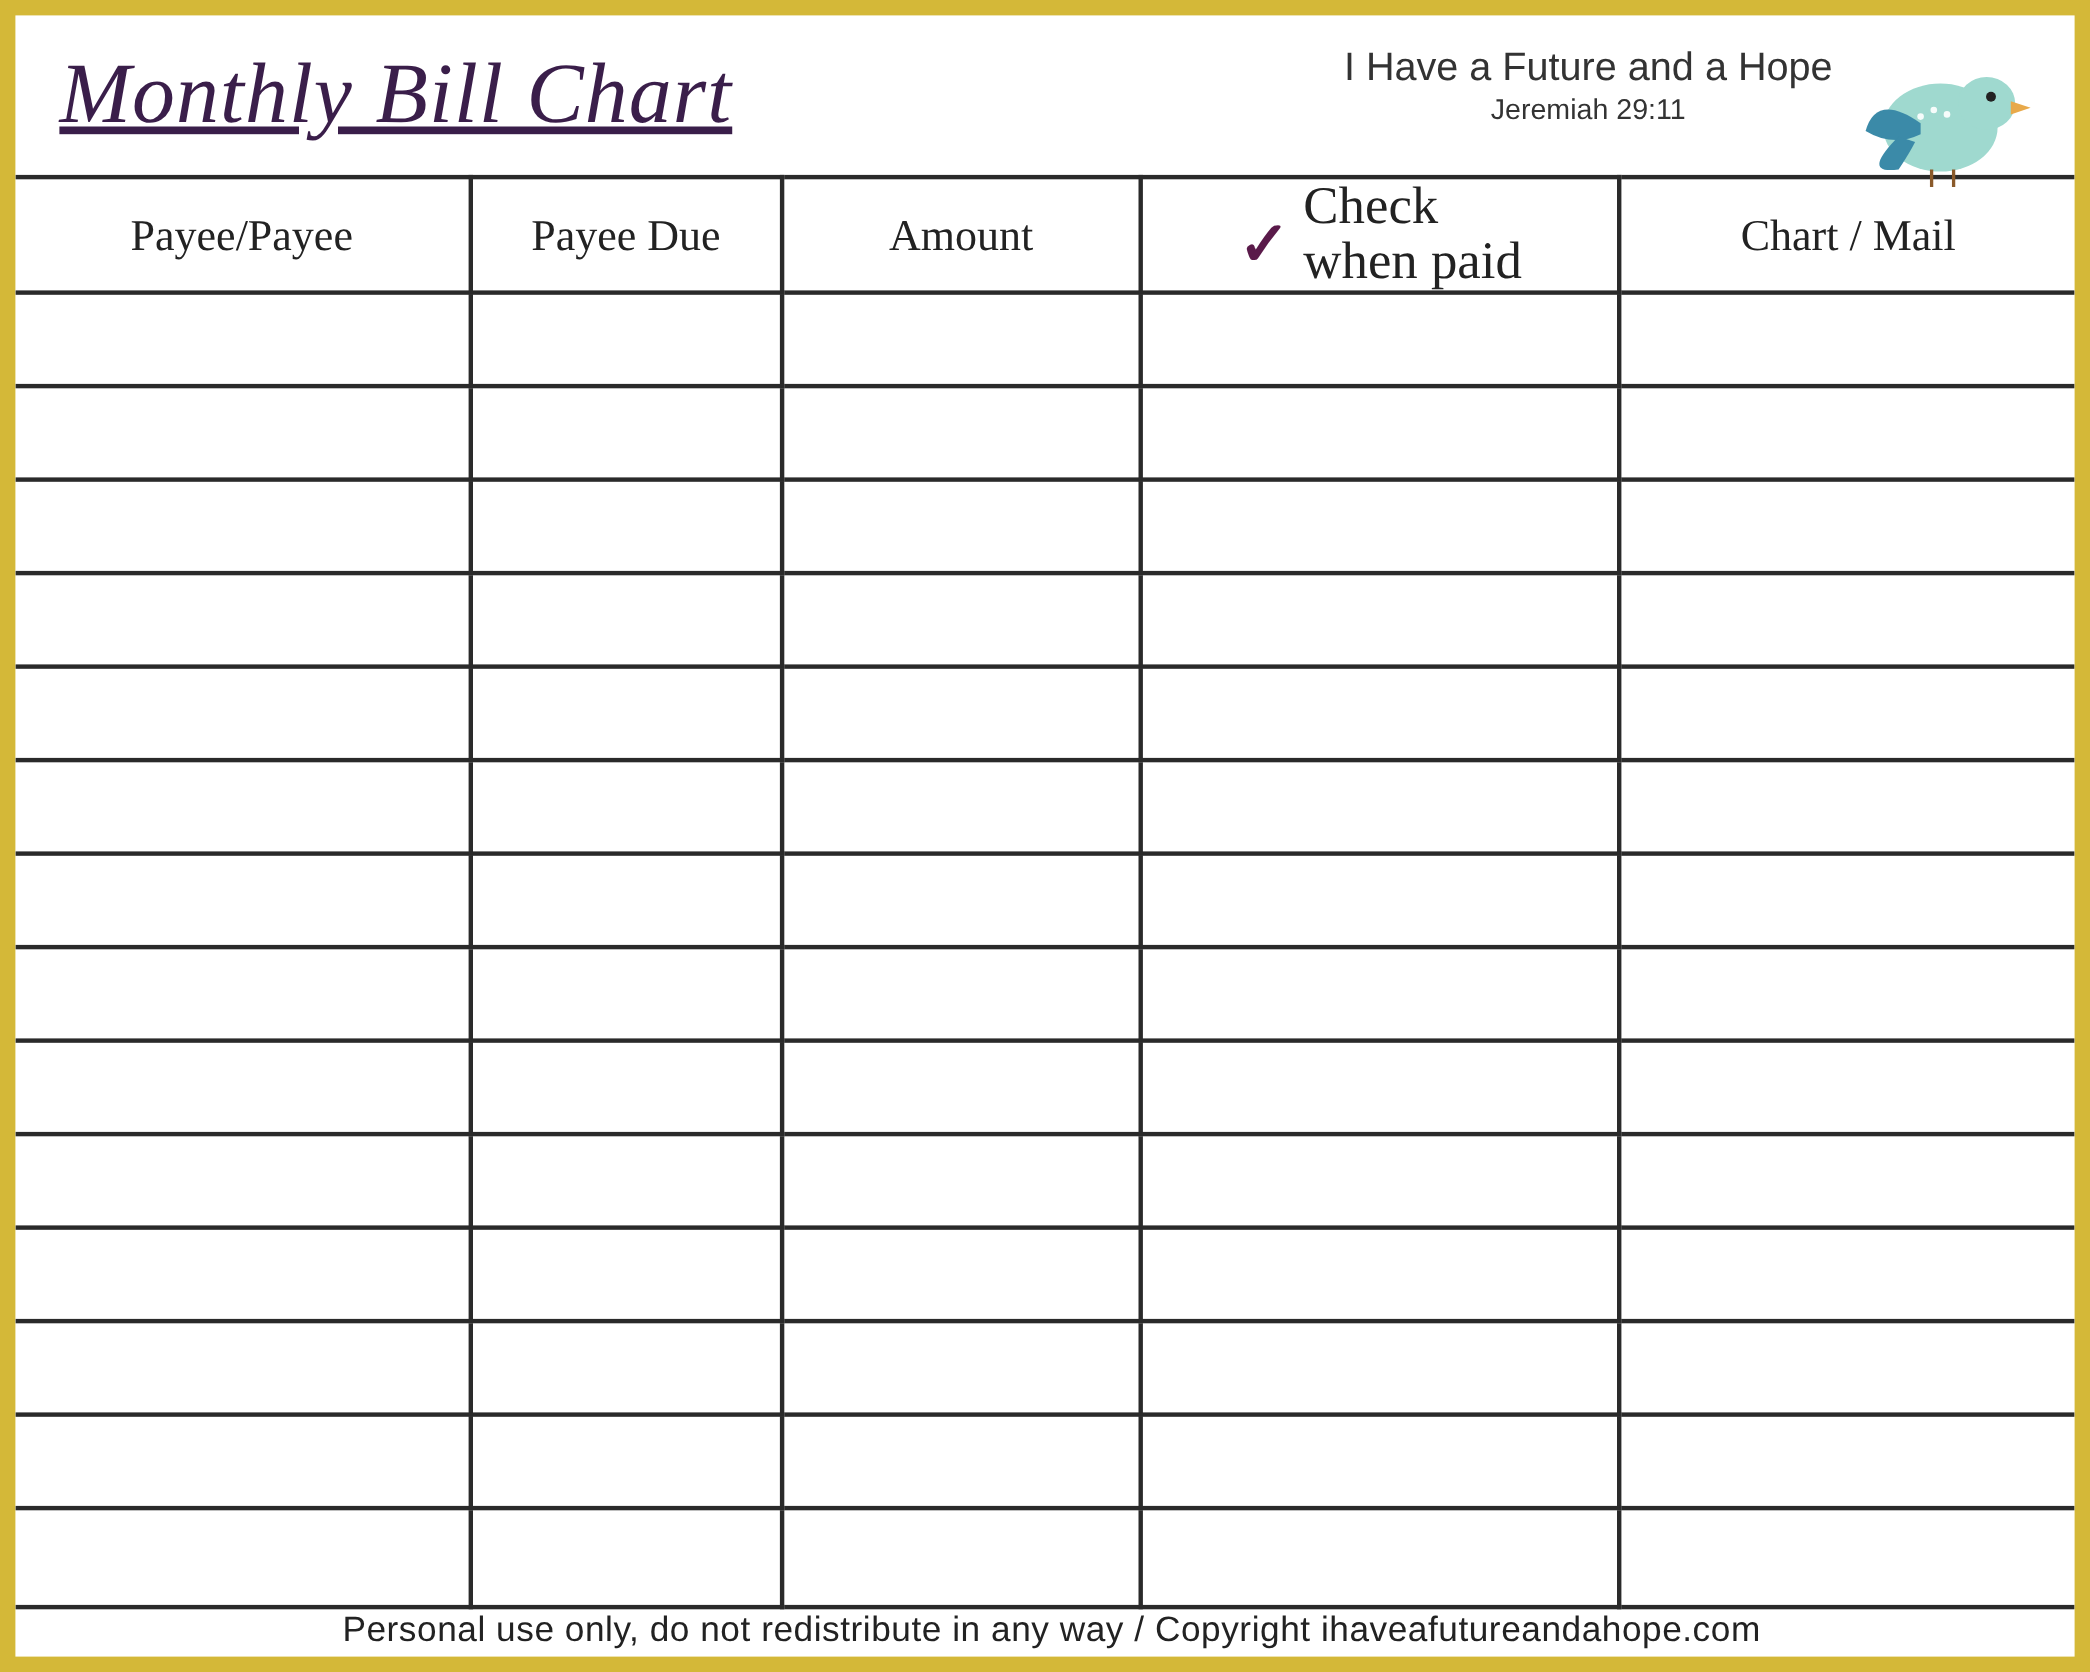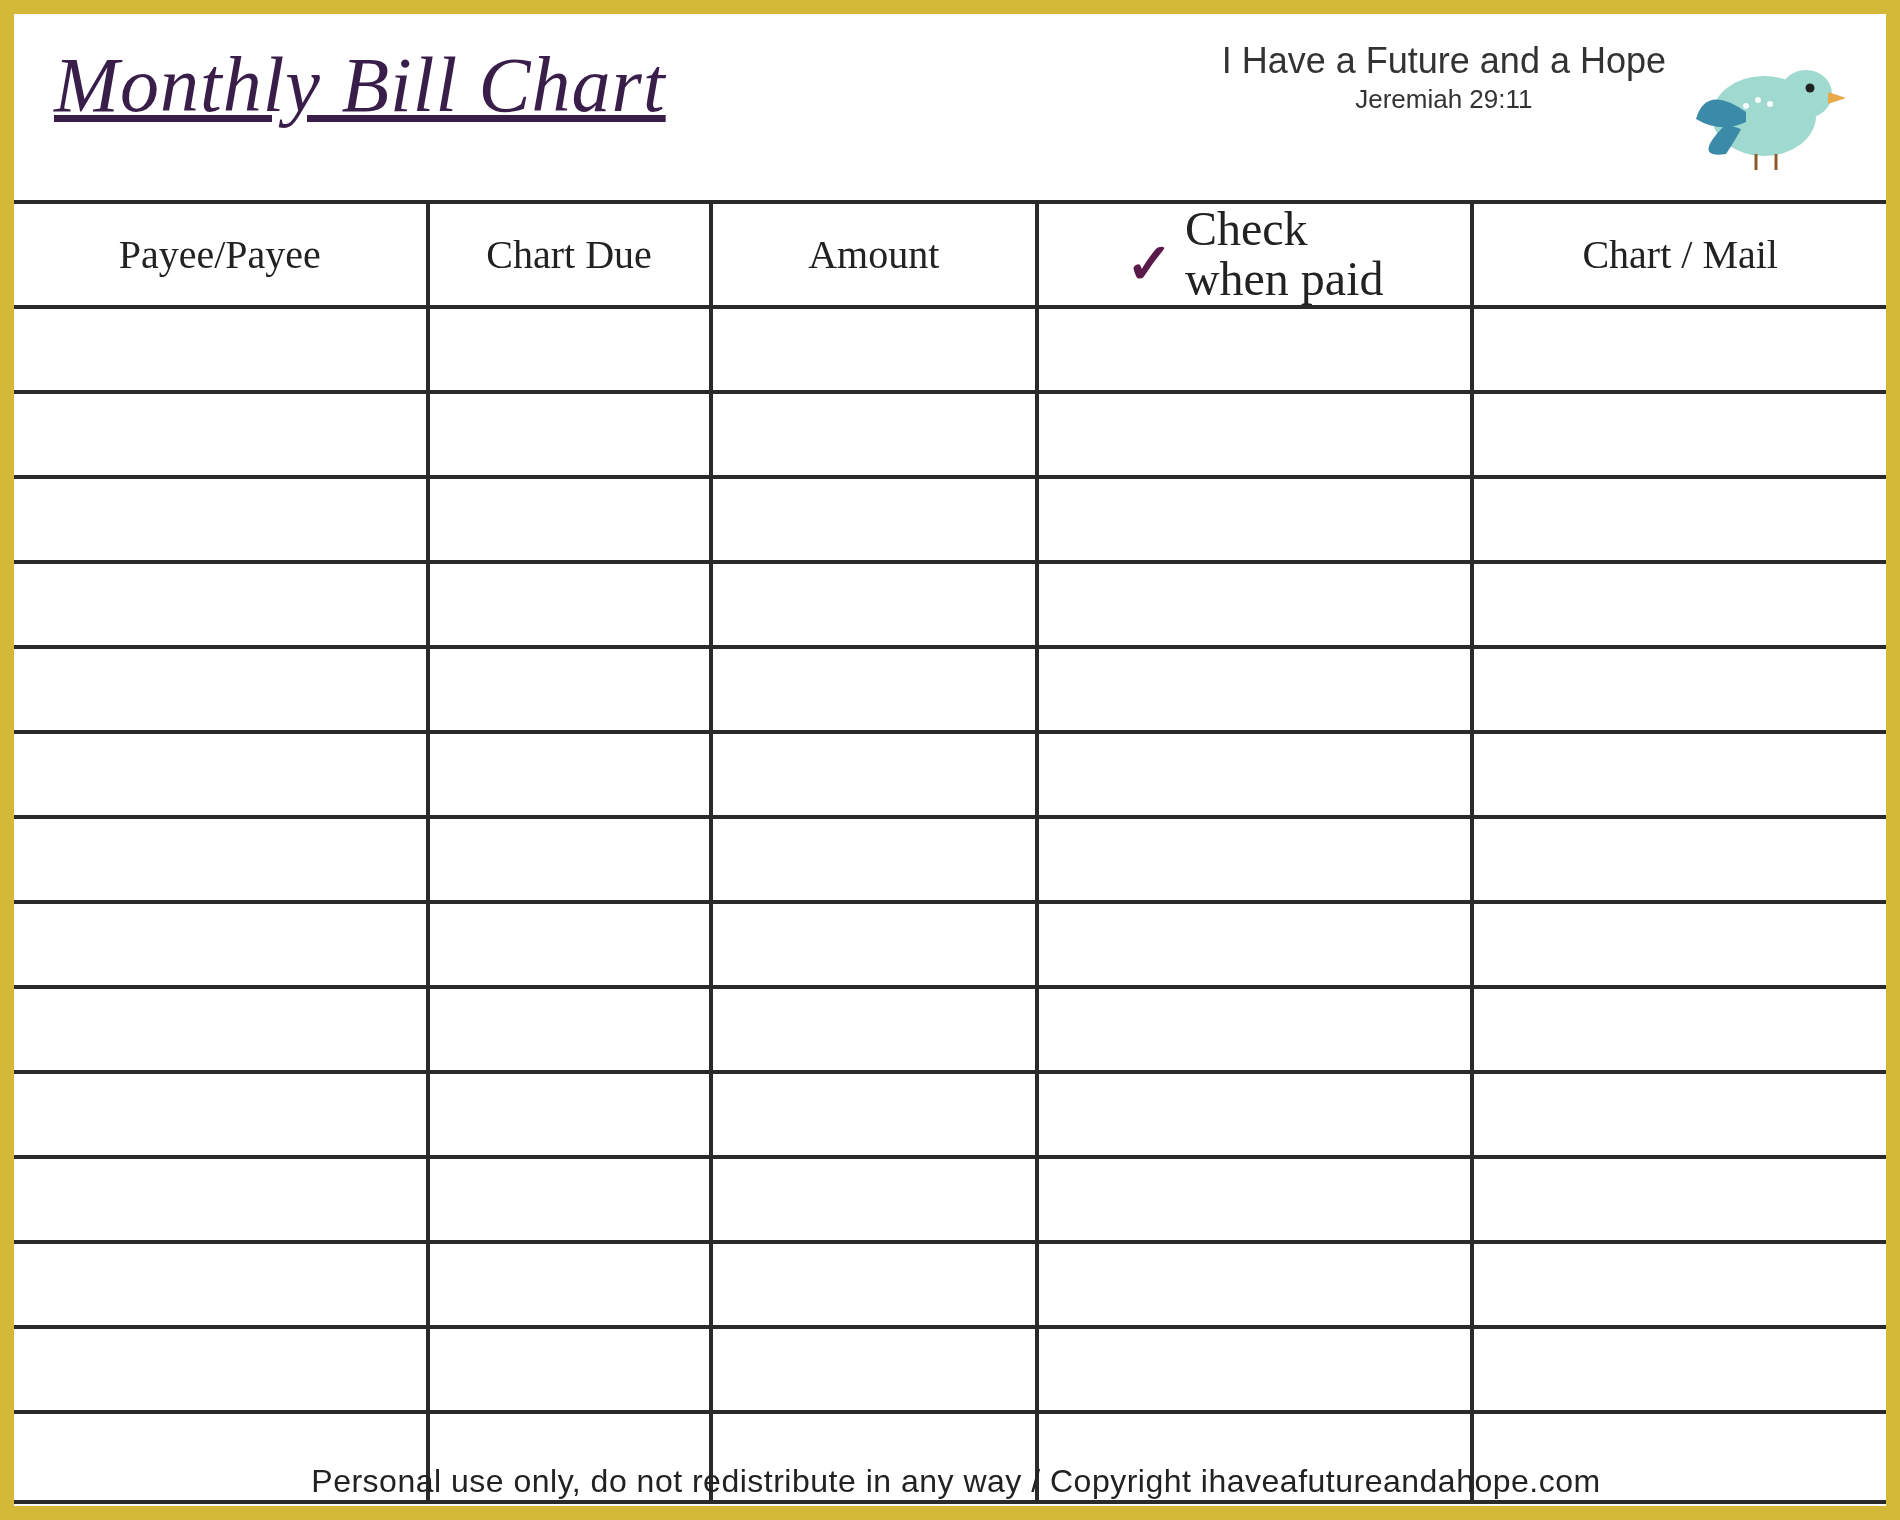--- a/index.html
+++ b/index.html
@@ -10,21 +10,21 @@
     border: 14px solid #d4b838;
     font-family: Georgia, 'Times New Roman', serif;
     position: relative;
     overflow: hidden;
   }
   .header {
     display: flex;
     justify-content: space-between;
     align-items: flex-start;
     padding: 20px 40px 10px 40px;
-    height: 186px;
+    height: 145px;
   }
   .title {
     font-family: 'Brush Script MT', cursive;
     font-size: 78px;
     color: #3a1e4a;
     text-decoration: underline;
     font-style: italic;
     letter-spacing: 1px;
     margin-top: 6px;
   }
@@ -121,21 +121,21 @@
       <circle cx="72" cy="56" r="3" fill="#fff" opacity="0.9"></circle>
       <circle cx="84" cy="60" r="3" fill="#fff" opacity="0.9"></circle>
     </svg>
   </div>
 </div>
 
 <table>
   <tbody>
       <tr>
     <th class="col-payee">Payee/Payee</th>
-    <th class="col-date">Chart Due</th>
+    <th class="col-date">Payee Due</th>
     <th class="col-amount">Amount</th>
     <th class="col-check">
       <span class="check-header">
         <span class="checkmark">✓</span>
         <span class="check-text">
           <span>Check</span><br>
           <span>when paid</span>
         </span>
       </span>
     </th>

